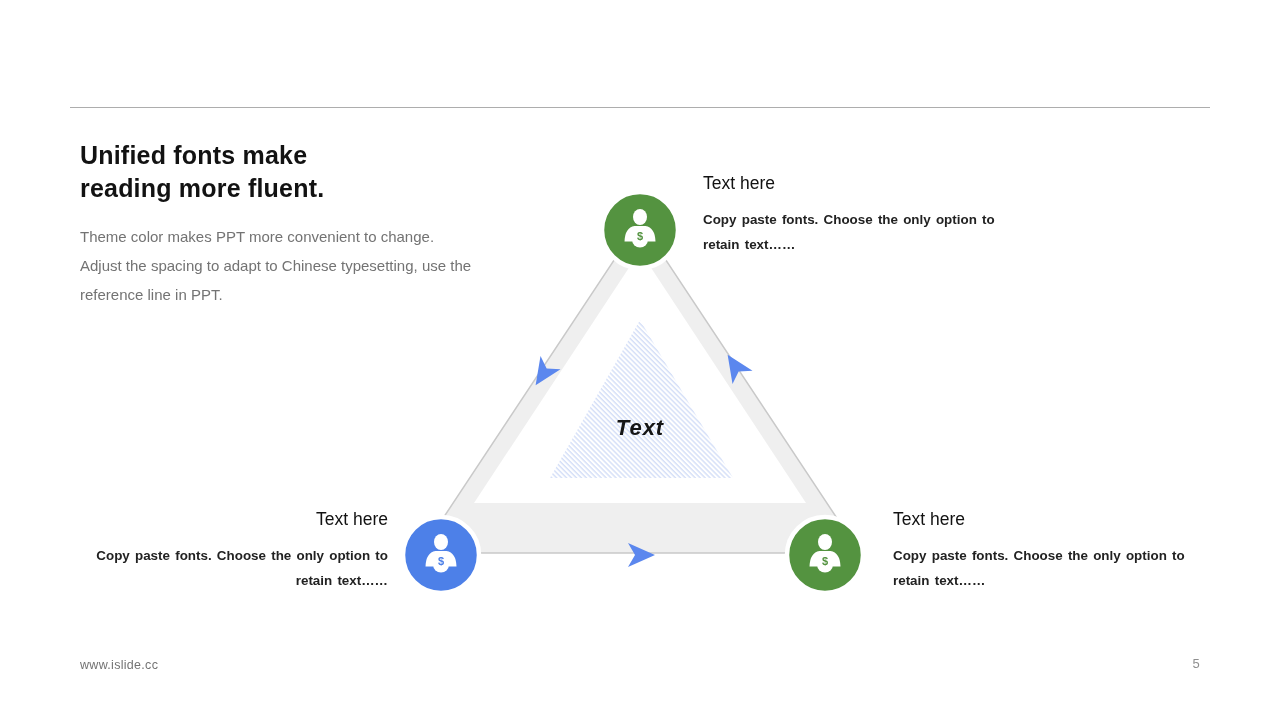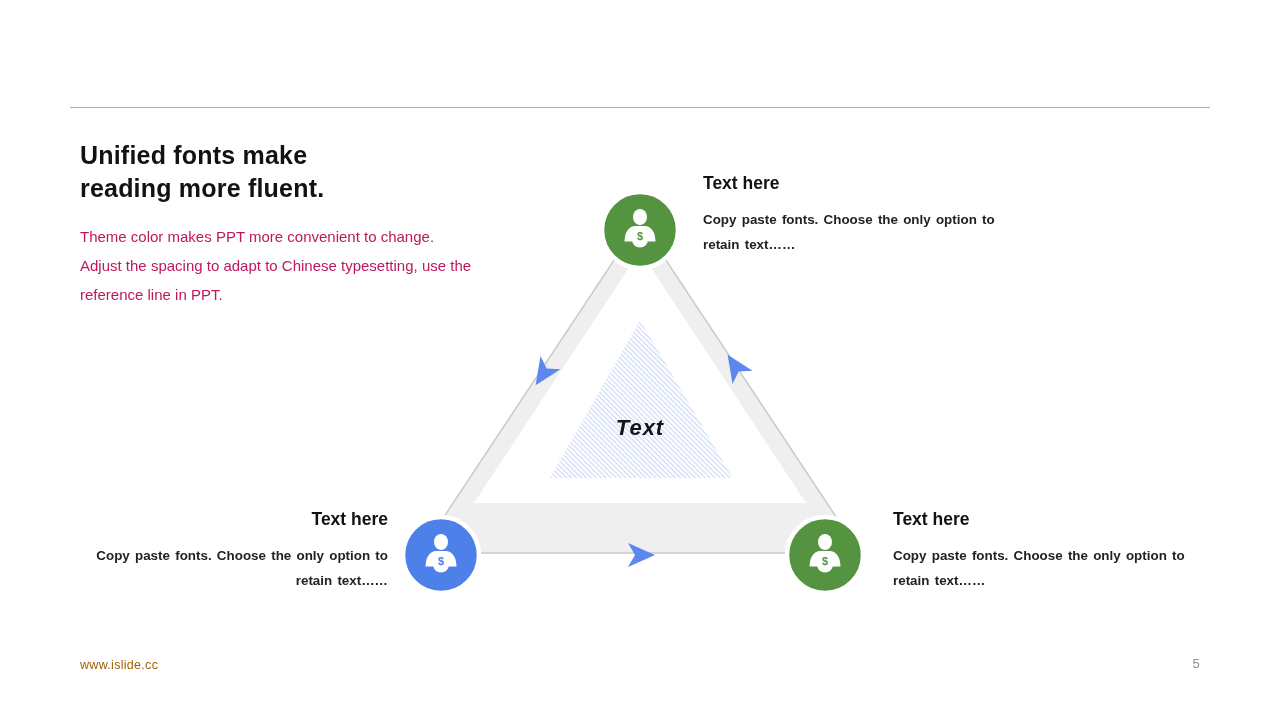--- a/index.html
+++ b/index.html
@@ -8,35 +8,35 @@
     font-family:"Liberation Sans",sans-serif;color:#1c1c1c;
   }
   .top-rule{position:absolute;left:70px;top:107px;width:1140px;height:1px;background:#adadad;}
   .title{
     position:absolute;left:80px;top:139px;width:460px;
     font-size:25px;font-weight:700;line-height:32.5px;color:#121212;
     white-space:pre-line;letter-spacing:.2px;
   }
   .intro{
     position:absolute;left:80px;top:222px;width:460px;
-    font-size:15px;line-height:29px;color:#be185d;white-space:pre-line;
+    font-size:15px;line-height:29px;color:#737373;white-space:pre-line;
   }
   .node-text{position:absolute;width:292px;}
   .node-text h3{
-    margin:0 0 13px 0;font-size:17.5px;font-weight:700;color:#121212;line-height:22px;
+    margin:0 0 13px 0;font-size:17.5px;font-weight:400;color:#121212;line-height:22px;
   }
   .node-text p{
     margin:0;font-size:13.4px;line-height:25px;color:#222222;
     white-space:pre-line;word-spacing:1.5px;font-weight:bold;
   }
   .node-top-right{left:703px;top:172px;text-align:left;}
   .node-bottom-left{left:96px;top:508px;text-align:right;}
   .node-bottom-right{left:893px;top:508px;text-align:left;}
   .diagram-svg{position:absolute;left:396px;top:185px;width:488px;height:420px;}
-  .footer-site{position:absolute;left:80px;top:658px;font-size:12.5px;color:#a16207;letter-spacing:.3px;}
+  .footer-site{position:absolute;left:80px;top:658px;font-size:12.5px;color:#737373;letter-spacing:.3px;}
   .footer-page{position:absolute;left:1186px;top:656px;width:20px;text-align:center;font-size:13px;color:#8f8f8f;}
 </style>
 </head>
 <body>
 
 <div class="slide">
 
   <div class="top-rule"></div>
 
   <div class="title">Unified fonts make

